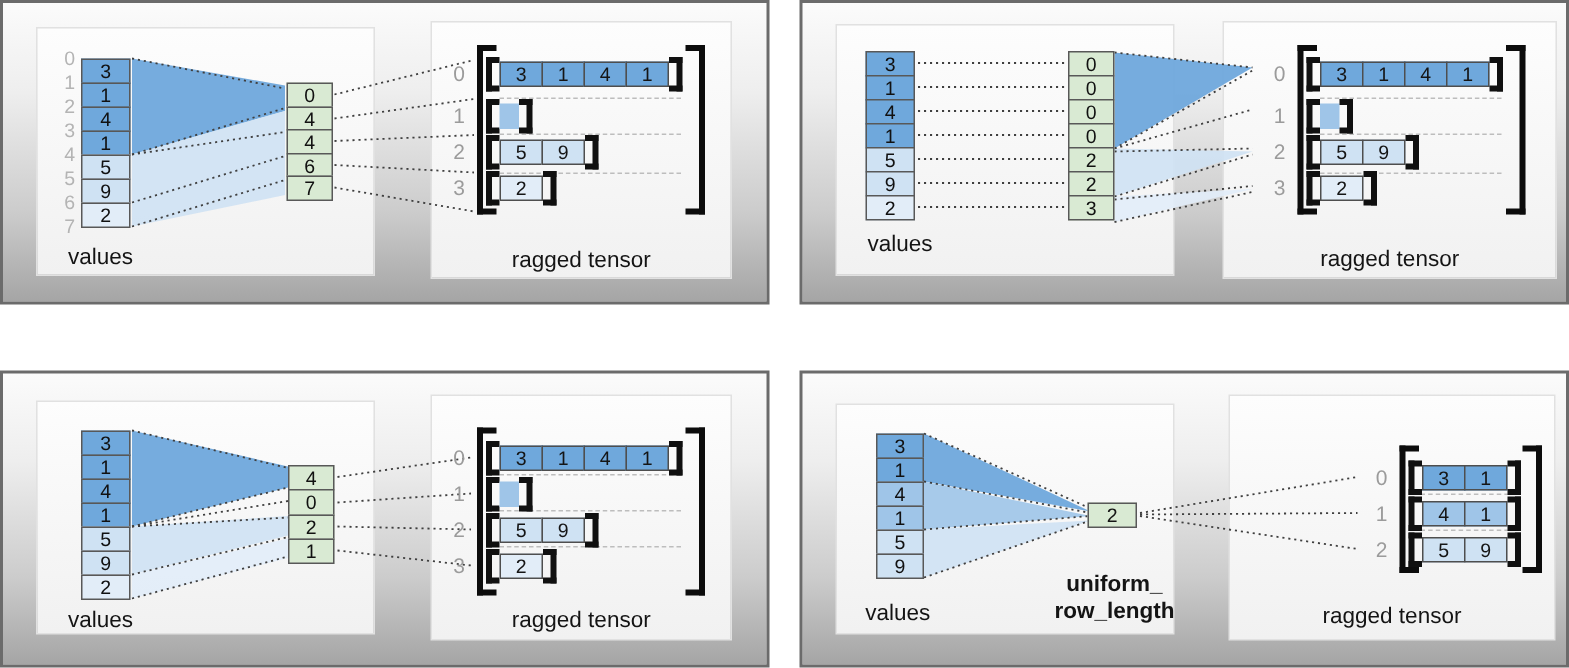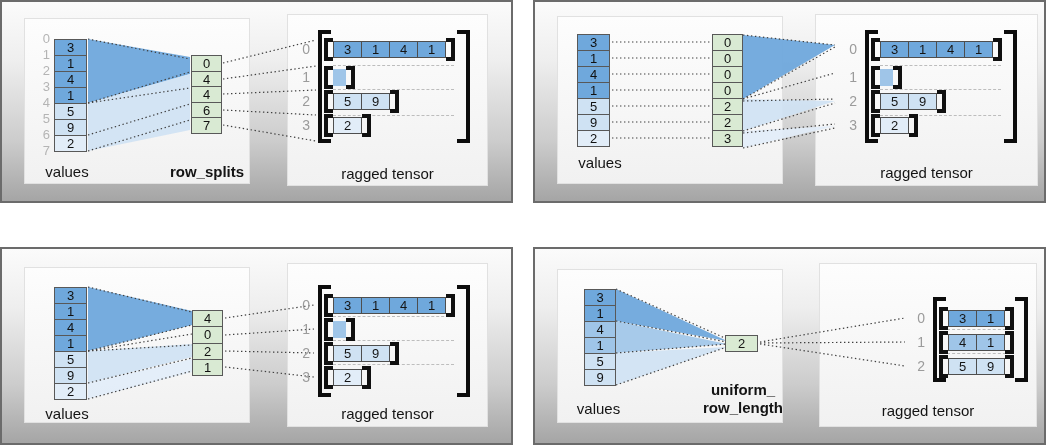--- a/index.html
+++ b/index.html
@@ -102,21 +102,20 @@
 
   <div class="col" style="left:189px;top:53px">
     <div class="vcell gw gcell" style="height:16.5px">0</div>
     <div class="vcell gw gcell" style="height:16.5px">4</div>
     <div class="vcell gw gcell" style="height:16.5px">4</div>
     <div class="vcell gw gcell" style="height:16.5px">6</div>
     <div class="vcell gw gcell" style="height:16.5px">7</div>
   </div>
 
   <div class="cap" style="left:20px;width:90px;top:161px">values</div>
-  <div class="cap bold" style="left:145px;width:120px;top:161px">row_splits</div>
   <div class="cap" style="left:285px;width:201px;top:163px">ragged tensor</div>
 
   <div class="obrk obrk-l" style="left:316px;top:28px;height:113px"></div>
   <div class="obrk obrk-r" style="left:455px;top:28px;height:113px"></div>
   <div class="rlabel" style="left:292px;top:39px">0</div>
   <div class="rlabel" style="left:292px;top:67px">1</div>
   <div class="rlabel" style="left:292px;top:91px">2</div>
   <div class="rlabel" style="left:292px;top:115px">3</div>
   <div class="sep" style="left:331px;top:63px;width:121px"></div>
   <div class="sep" style="left:331px;top:87px;width:121px"></div>

